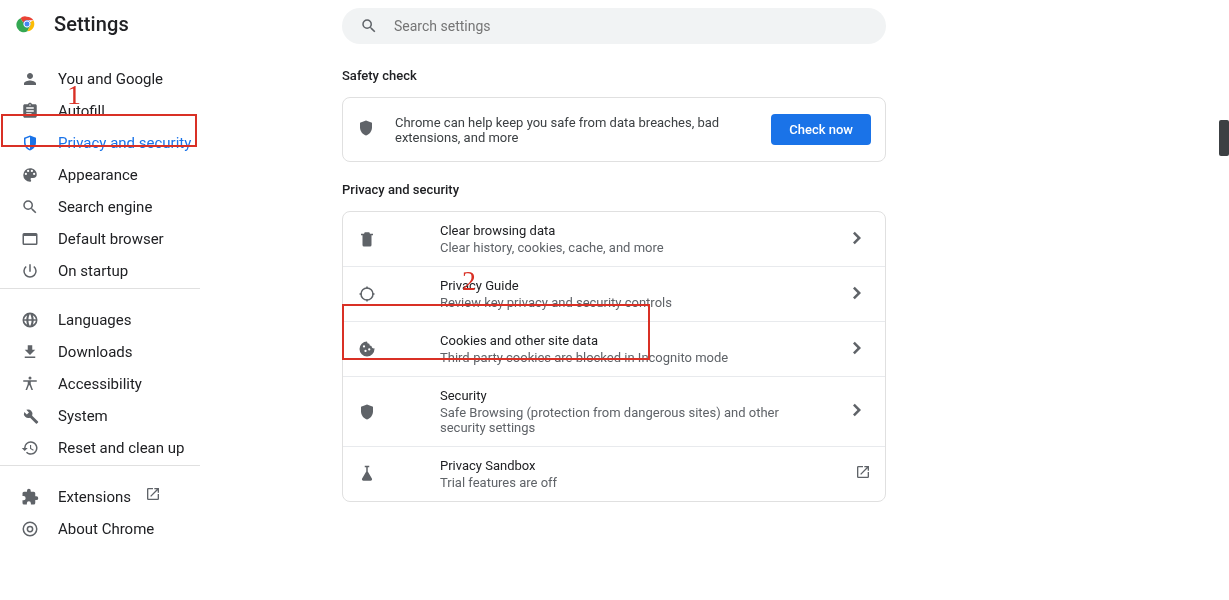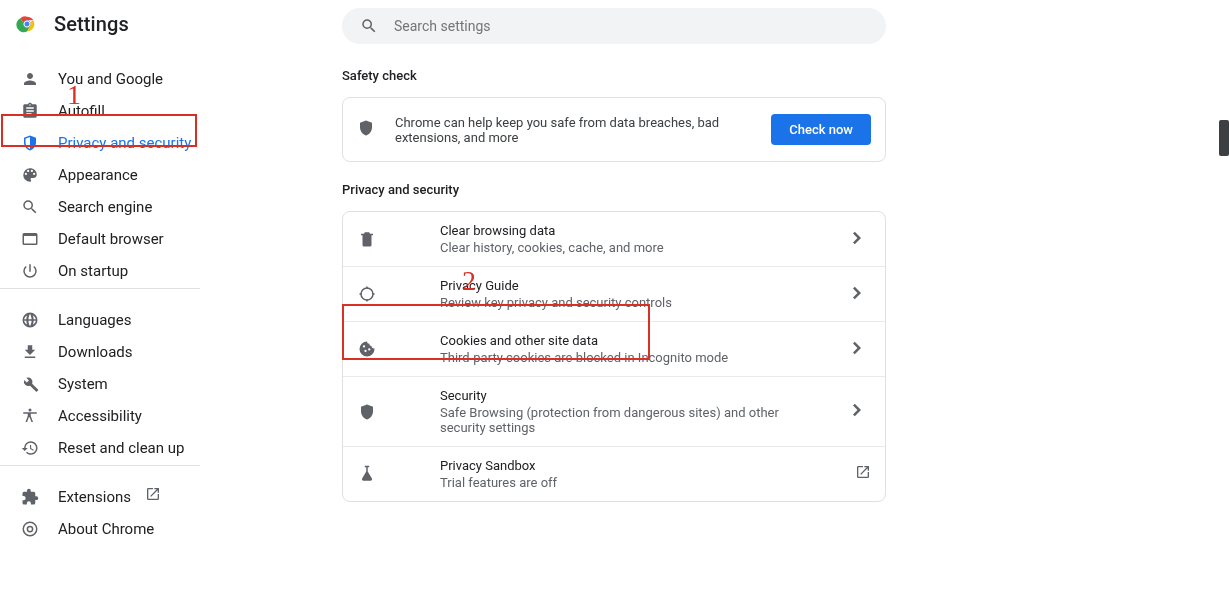--- a/index.html
+++ b/index.html
@@ -230,32 +230,32 @@
         <span class="icon">
           <svg viewBox="0 0 24 24">
             <use href="#i-download"></use>
           </svg>
         </span>
         <span>Downloads</span>
       </div>
       <div class="side-item">
         <span class="icon">
           <svg viewBox="0 0 24 24">
+            <use href="#i-accessibility"></use>
+          </svg>
+        </span>
+        <span>Accessibility</span>
+      </div>
+      <div class="side-item">
+        <span class="icon">
+          <svg viewBox="0 0 24 24">
             <use href="#i-wrench"></use>
           </svg>
         </span>
         <span>System</span>
-      </div>
-      <div class="side-item">
-        <span class="icon">
-          <svg viewBox="0 0 24 24">
-            <use href="#i-accessibility"></use>
-          </svg>
-        </span>
-        <span>Accessibility</span>
       </div>
       <div class="side-item">
         <span class="icon">
           <svg viewBox="0 0 24 24">
             <use href="#i-restore"></use>
           </svg>
         </span>
         <span>Reset and clean up</span>
       </div>
       <hr class="side-divider">

